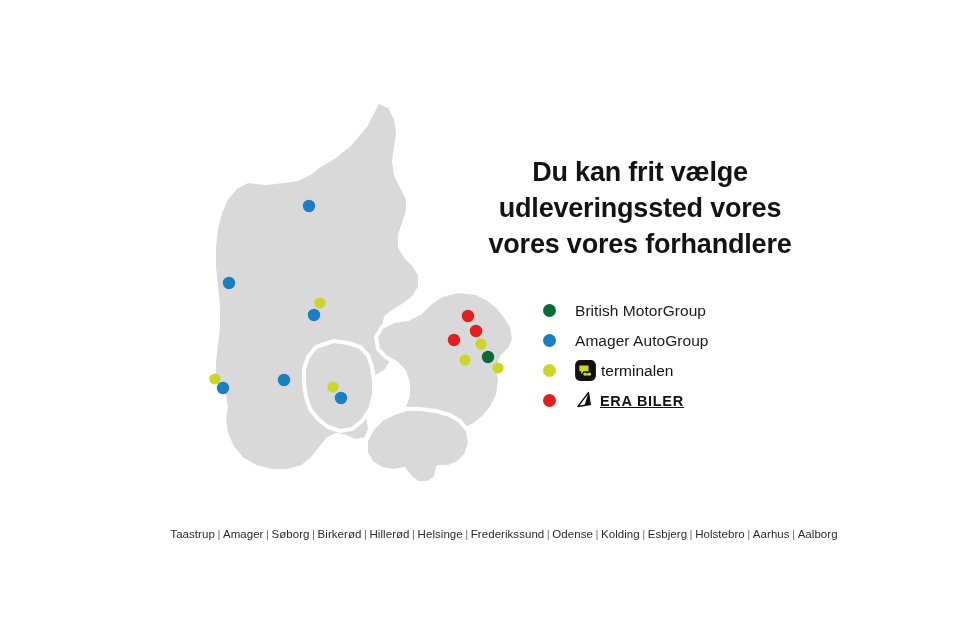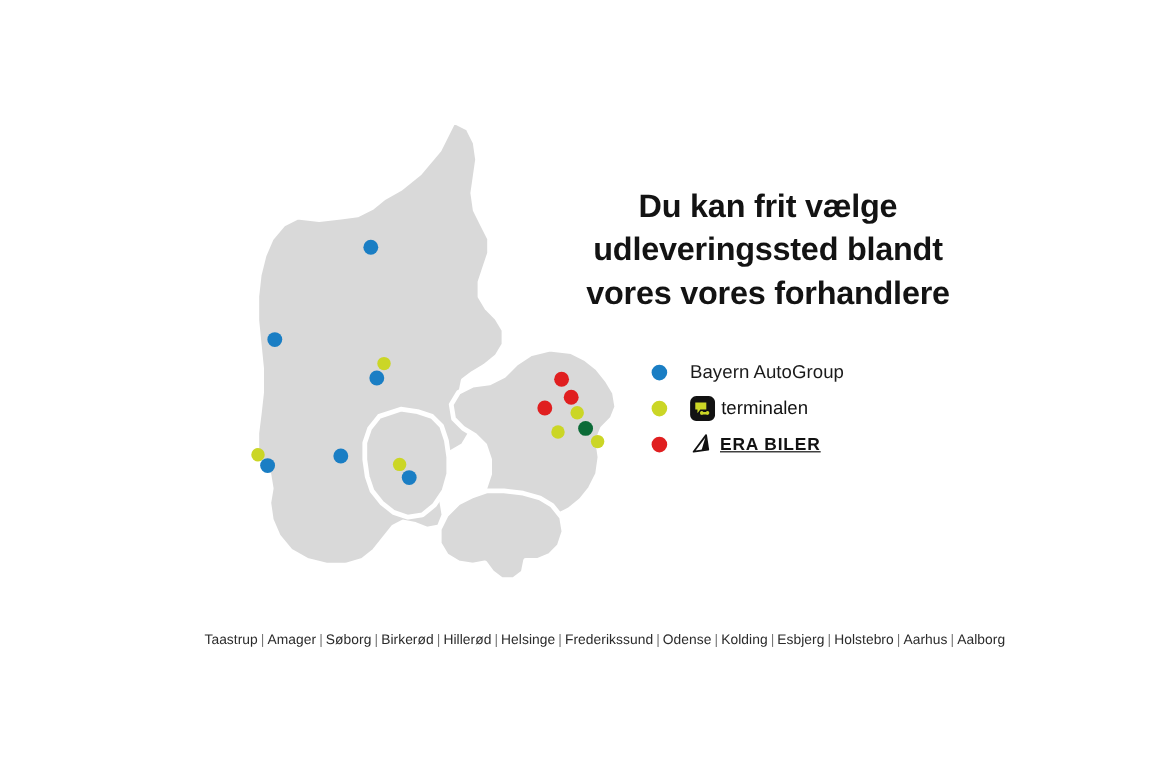--- a/index.html
+++ b/index.html
@@ -171,30 +171,34 @@
         <circle cx="301" cy="249" r="5.6" fill="#cbd626"></circle>
         <circle cx="285" cy="265" r="5.6" fill="#cbd626"></circle>
         <circle cx="308" cy="262" r="6.2" fill="#0b6b37"></circle>
         <circle cx="318" cy="273" r="5.6" fill="#cbd626"></circle>
       </g>
     </svg>
   </div>
 
   <div id="headline">
     <span class="hl-line">Du kan frit vælge</span>
-    <span class="hl-line">udleveringssted blandt</span>
+    <span class="hl-line">udleveringssted vores</span>
     <span class="hl-line">vores vores forhandlere</span>
   </div>
 
   <div id="legend">
 
+    <div class="legend-row">
+      <span class="legend-dot" style="background:#0b6b37"></span>
+      <span class="legend-label">British MotorGroup</span>
+    </div>
 
     <div class="legend-row">
       <span class="legend-dot" style="background:#1a7ec4"></span>
-      <span class="legend-label">Bayern AutoGroup</span>
+      <span class="legend-label">Amager AutoGroup</span>
     </div>
 
     <div class="legend-row">
       <span class="legend-dot" style="background:#cbd626"></span>
       <span class="legend-brand">
         <svg class="brand-mark" width="21" height="21" viewBox="0 0 21 21">
           <rect x="0.8" y="0.8" width="19.4" height="19.4" rx="4.4" fill="#121212" stroke="#121212" stroke-width="1.4"></rect>
           <path d="M4.4 5.4 H13.6 L13.6 11.2 L8.6 11.2 L6.2 14.4 L6.2 11.2 L4.4 11.2 Z" fill="#cbd626"></path>
           <path d="M9.8 12.6 a1.5 1.5 0 1 0 0.01 0 M14.6 12.6 a1.5 1.5 0 1 0 0.01 0" fill="#cbd626"></path>
           <path d="M9.2 13.3 h6.4 l-0.5 2.1 h-6.4 z" fill="#cbd626"></path>

